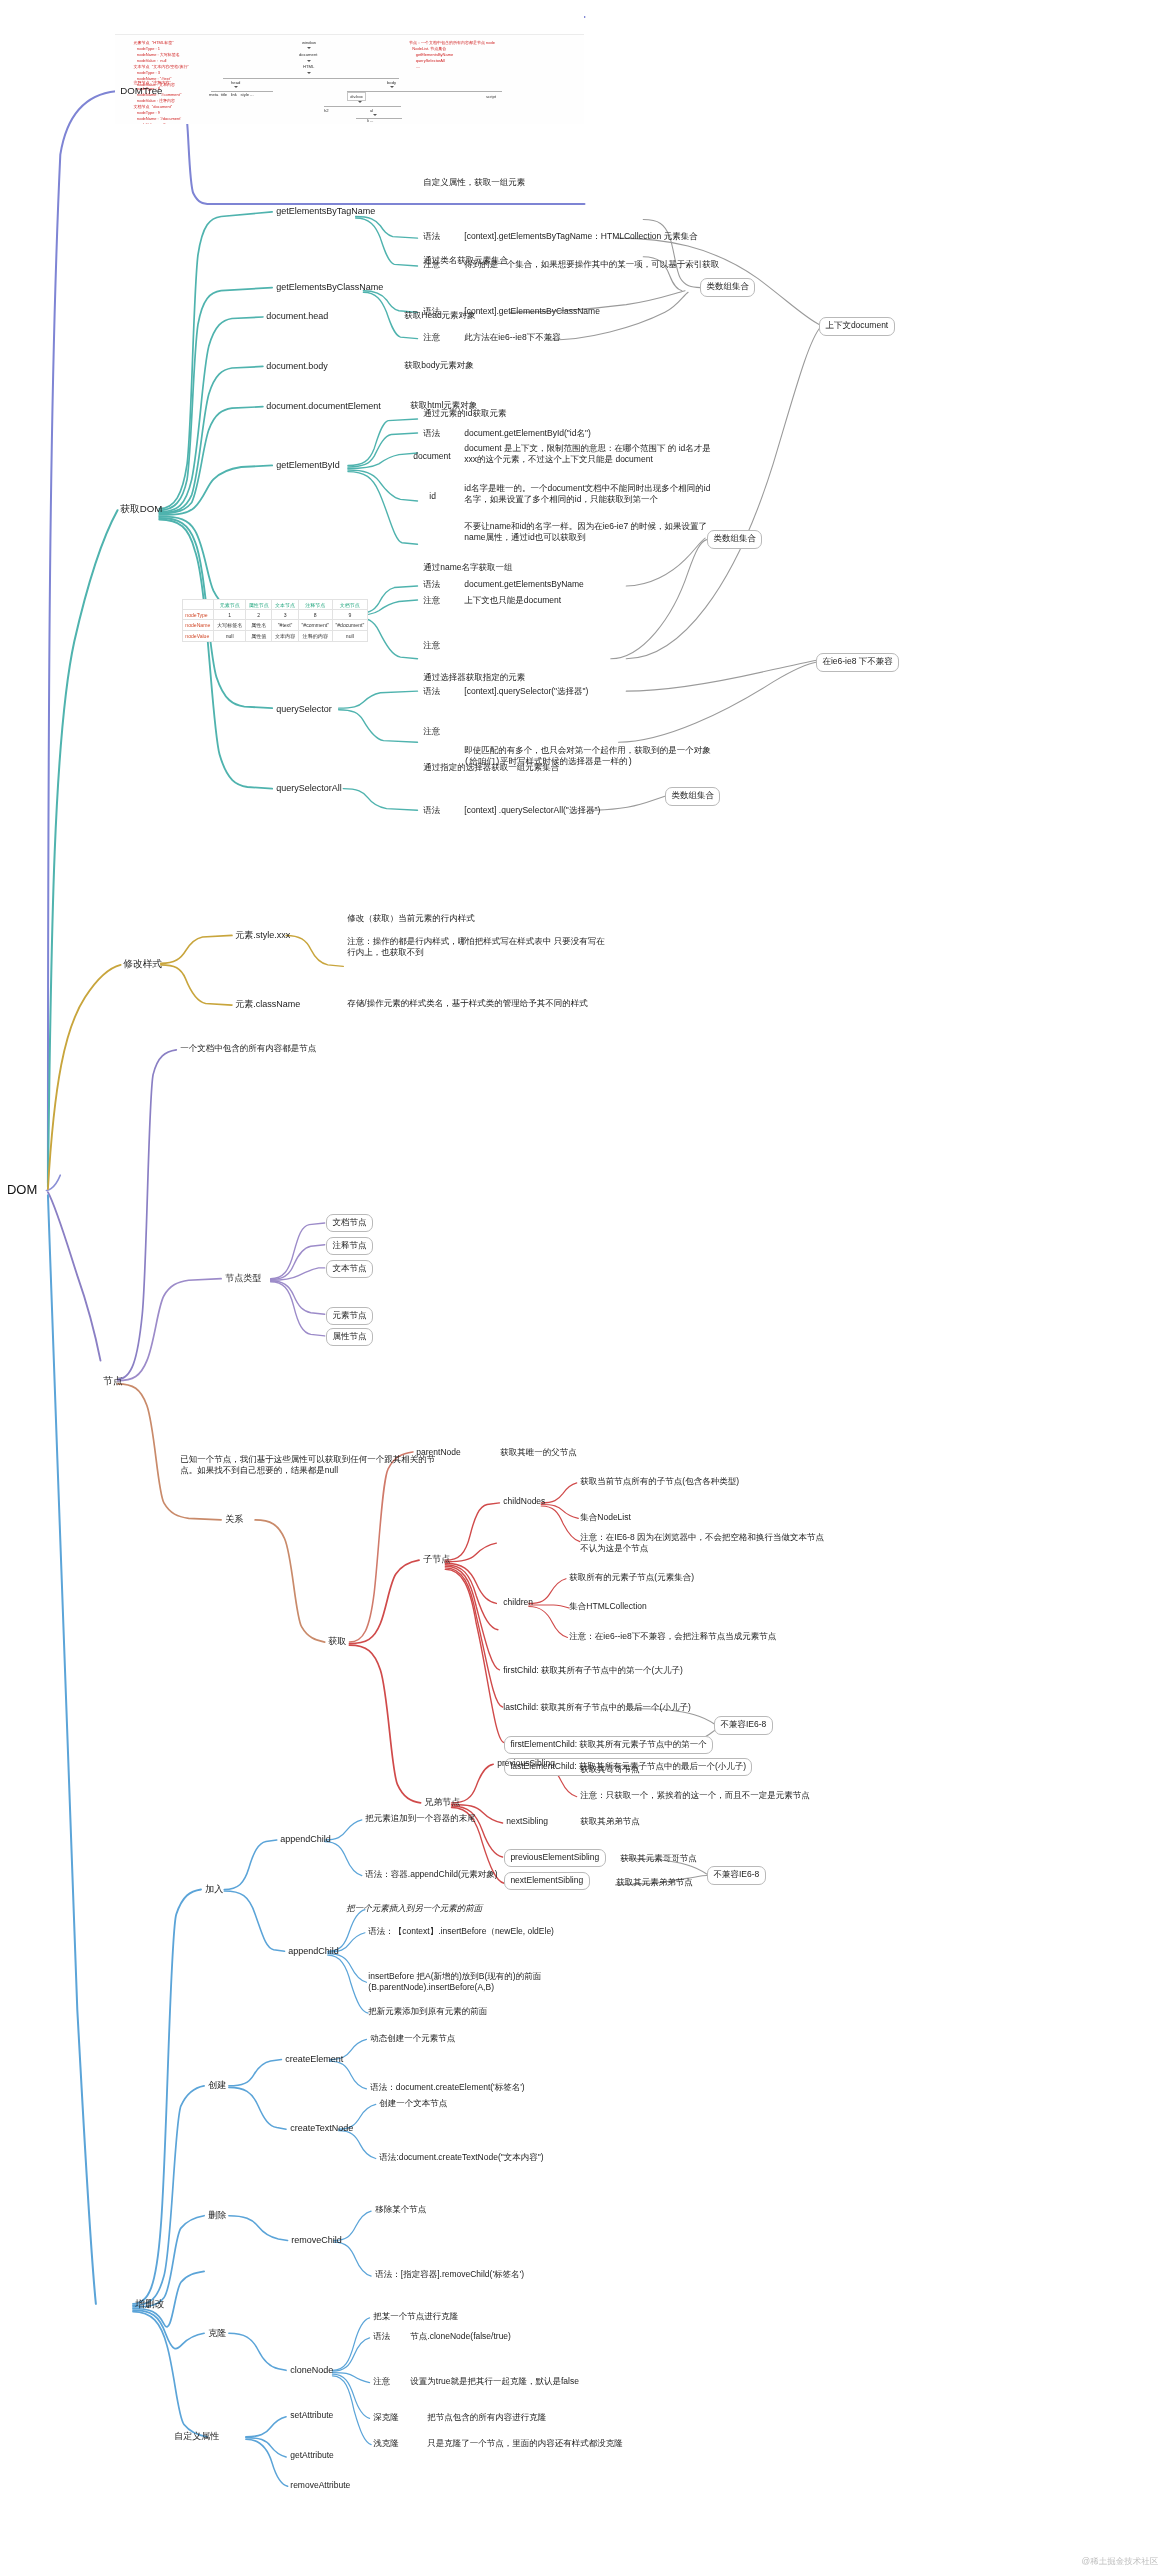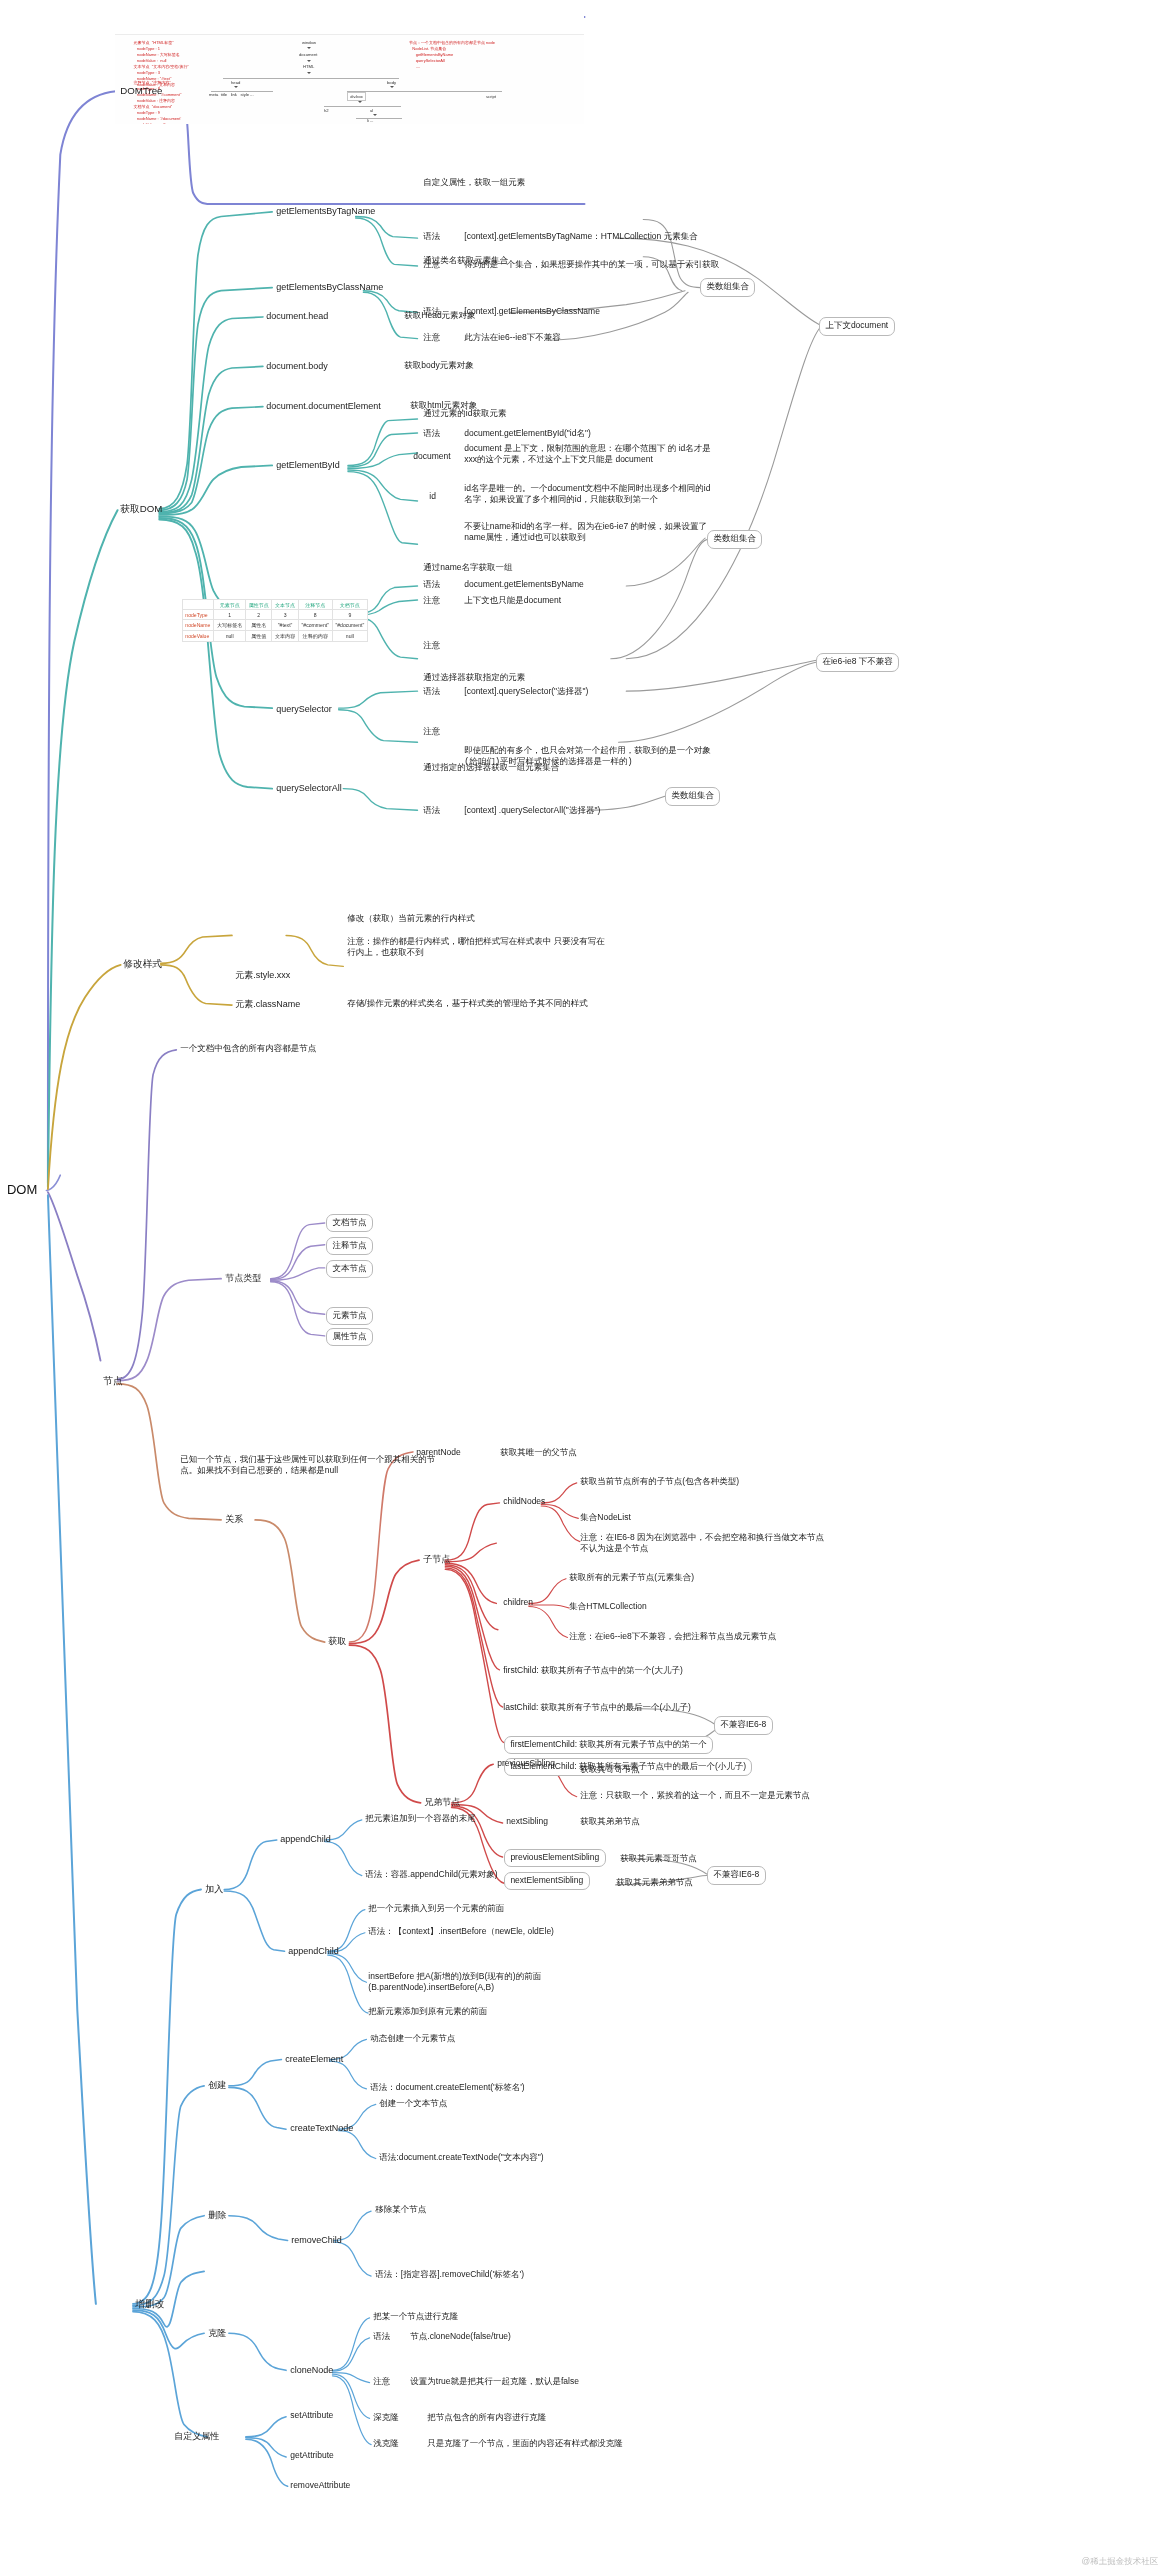--- a/index.html
+++ b/index.html
@@ -411,21 +411,21 @@
 
   <div class="node l2" style="left:274px; top:781px;">querySelectorAll</div>
   <div class="node l3" style="left:421px; top:761px;">通过指定的选择器获取一组元素集合</div>
   <div class="node l3" style="left:421px; top:804px;">语法</div>
   <div class="node l3" style="left:462px; top:804px;">[context] .querySelectorAll("选择器")</div>
   <div class="boxed" style="position:absolute; left:665px; top:787px;">类数组集合</div>
 
   <div class="boxed" style="position:absolute; left:816px; top:653px;">在ie6-ie8 下不兼容</div>
 
   <div class="node l1" style="left:121px; top:956px;">修改样式</div>
-  <div class="node l2" style="left:233px; top:928px;margin-top:40px;">元素.style.xxx</div>
+  <div class="node l2" style="left:233px; top:928px;">元素.style.xxx</div>
   <div class="node l3" style="left:345px; top:912px;">修改（获取）当前元素的行内样式</div>
   <div class="node l3 multiline" style="left:345px; top:935px; width:263px;">注意：操作的都是行内样式，哪怕把样式写在样式表中 只要没有写在行内上，也获取不到</div>
   <div class="node l2" style="left:233px; top:997px;">元素.className</div>
   <div class="node l3" style="left:345px; top:997px;">存储/操作元素的样式类名，基于样式类的管理给予其不同的样式</div>
 
   <div class="node l1" style="left:101px; top:1373px;">节点</div>
   <div class="node l3" style="left:178px; top:1042px;">一个文档中包含的所有内容都是节点</div>
 
   <div class="node l2" style="left:223px; top:1271px;">节点类型</div>
   <div class="node l3 boxed" style="position:absolute; left:326px; top:1214px;">文档节点</div>
@@ -512,21 +512,21 @@
   <div class="boxed" style="position:absolute; left:707px; top:1866px;">不兼容IE6-8</div>
 
   <div class="node l1" style="left:133px; top:2296px;">增删改</div>
 
   <div class="node l2" style="left:203px; top:1882px;">加入</div>
   <div class="node l2" style="left:278px; top:1832px;">appendChild</div>
   <div class="node l3" style="left:363px; top:1812px;">把元素追加到一个容器的末尾</div>
   <div class="node l3" style="left:363px; top:1868px;">语法：容器.appendChild(元素对象)</div>
 
   <div class="node l2" style="left:286px; top:1944px;">appendChild</div>
-  <div class="node l3" style="left:366px; top:1902px;">把一个元素插入到另一个元素的前面</div>
+  <div class="node l3" style="left:344px; top:1902px;font-style:italic;">把一个元素插入到另一个元素的前面</div>
   <div class="node l3" style="left:366px; top:1925px;">语法：【context】.insertBefore（newEle, oldEle)</div>
   <div class="node l3 multiline" style="left:366px; top:1970px; width:255px;">insertBefore 把A(新增的)放到B(现有的)的前面
 (B.parentNode).insertBefore(A,B)</div>
   <div class="node l3" style="left:366px; top:2005px;">把新元素添加到原有元素的前面</div>
 
   <div class="node l2" style="left:206px; top:2078px;">创建</div>
   <div class="node l2" style="left:283px; top:2052px;">createElement</div>
   <div class="node l3" style="left:368px; top:2032px;">动态创建一个元素节点</div>
   <div class="node l3" style="left:368px; top:2081px;">语法：document.createElement('标签名')</div>
   <div class="node l2" style="left:288px; top:2121px;">createTextNode</div>

